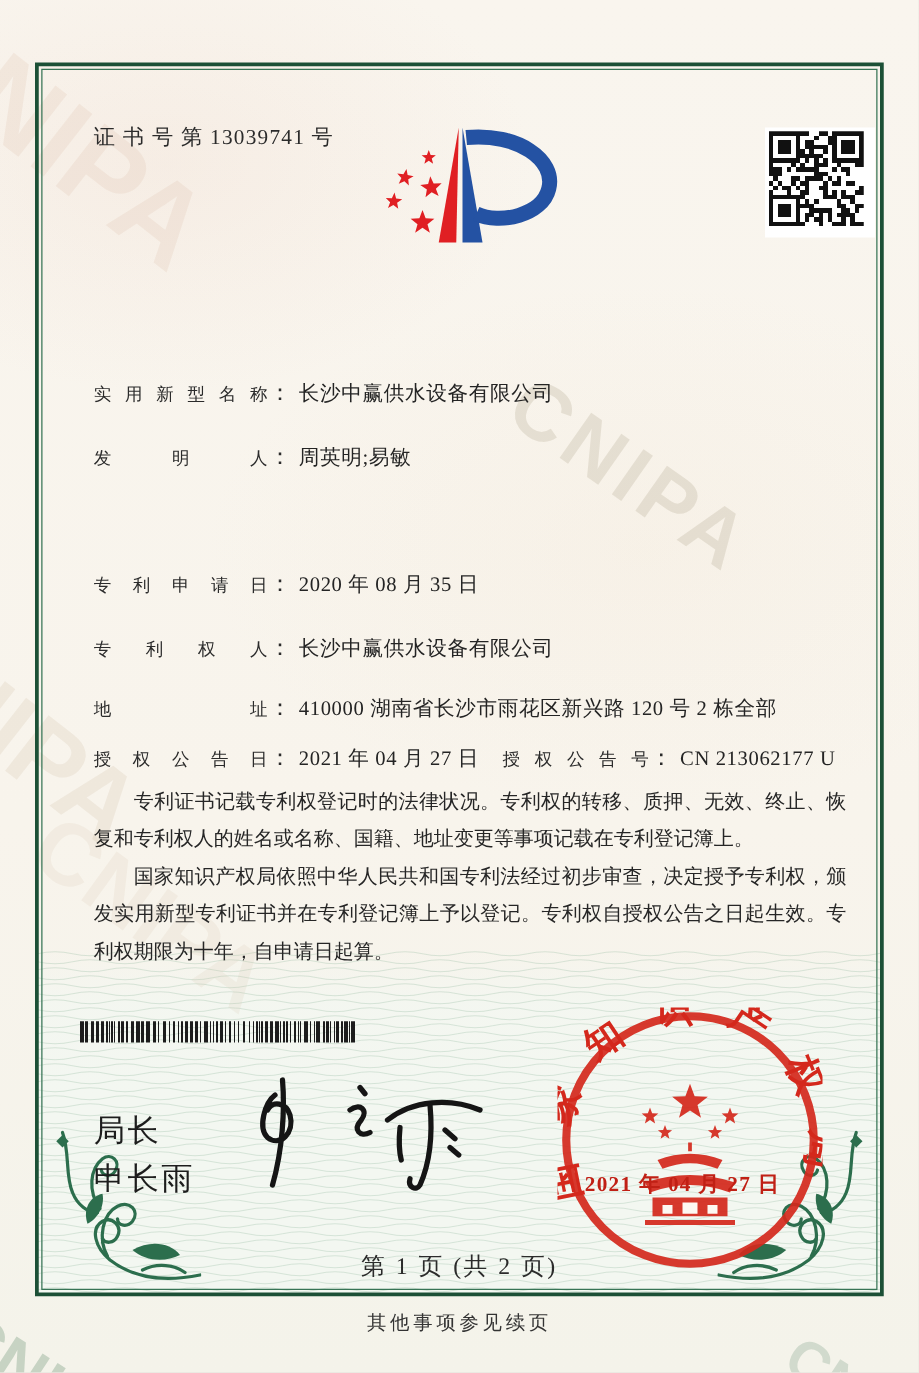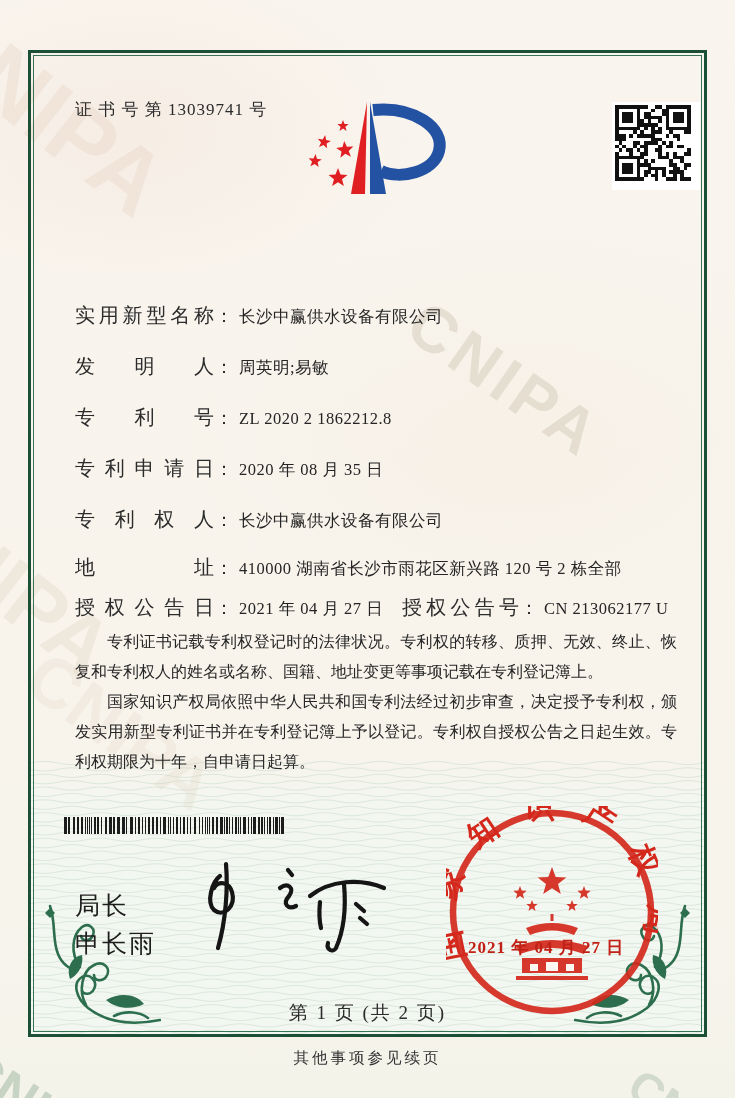--- a/index.html
+++ b/index.html
@@ -19,21 +19,21 @@
       border:3px solid #1c5036;z-index:3;box-sizing:border-box;}
   .frame-inner{position:absolute;left:2px;top:2px;right:2px;bottom:2px;border:1px solid #377455;}
   .flourish{position:absolute;z-index:4;}
   .content{position:absolute;inset:0;z-index:5;}
   .cert-no{position:absolute;left:75px;top:98px;font-size:17px;letter-spacing:1px;white-space:pre;color:#2b2b2b;}
   .logo{position:absolute;left:288px;top:98px;}
   .qr{position:absolute;left:612px;top:102px;width:82px;height:82px;background:#fff;padding:3px;}
   .title{position:absolute;left:0;top:199px;width:735px;text-align:center;
       font-size:40px;font-weight:bold;letter-spacing:7px;color:#161616;}
   .frow{position:absolute;left:75px;right:52px;height:26px;}
-  .f-label{display:inline-block;width:140px;font-size:20px;letter-spacing:1px;vertical-align:baseline;
+  .f-label{display:inline-block;width:140px;font-size:14px;letter-spacing:1px;vertical-align:baseline;
       text-align:justify;text-align-last:justify;text-justify:inter-character;color:#2b2b2b;font-family:Liberation Mono, monospace;}
   .f-colon{font-size:18px;color:#2b2b2b;}
   .f-value{font-size:16.5px;letter-spacing:.5px;color:#242424;padding-left:6px;}
   .grant-right{position:absolute;left:327px;top:0;white-space:nowrap;}
   .paras{position:absolute;left:75px;top:627px;width:602px;font-size:16px;line-height:30px;
       color:#262626;text-align:justify;}
   .paras p{margin:0;text-indent:2em;}
   .barcode{position:absolute;left:64px;top:817px;}
   .signer{position:absolute;left:75px;top:887px;font-size:25px;color:#1d1d1d;line-height:38px;letter-spacing:2px;}
   .autograph{position:absolute;left:192px;top:854px;}
@@ -292,23 +292,20 @@
         </svg>
     </div>
 
 
     <div class="frow" style="top:302px">
       <span class="f-label">实用新型名称</span><span class="f-colon">：</span><span class="f-value">长沙中赢供水设备有限公司</span>
     </div>
     <div class="frow" style="top:353px">
       <span class="f-label">发　明　人</span><span class="f-colon">：</span><span class="f-value">周英明;易敏</span>
     </div>
-    <div class="frow" style="top:404px">
-      <span class="f-label">专　利　号</span><span class="f-colon">：</span><span class="f-value">ZL 2020 2 1862212.8</span>
-    </div>
     <div class="frow" style="top:455px">
       <span class="f-label">专利申请日</span><span class="f-colon">：</span><span class="f-value">2020 年 08 月 35 日</span>
     </div>
     <div class="frow" style="top:506px">
       <span class="f-label">专 利 权 人</span><span class="f-colon">：</span><span class="f-value">长沙中赢供水设备有限公司</span>
     </div>
     <div class="frow" style="top:554px">
       <span class="f-label">地　　　址</span><span class="f-colon">：</span><span class="f-value">410000 湖南省长沙市雨花区新兴路 120 号 2 栋全部</span>
     </div>
 

